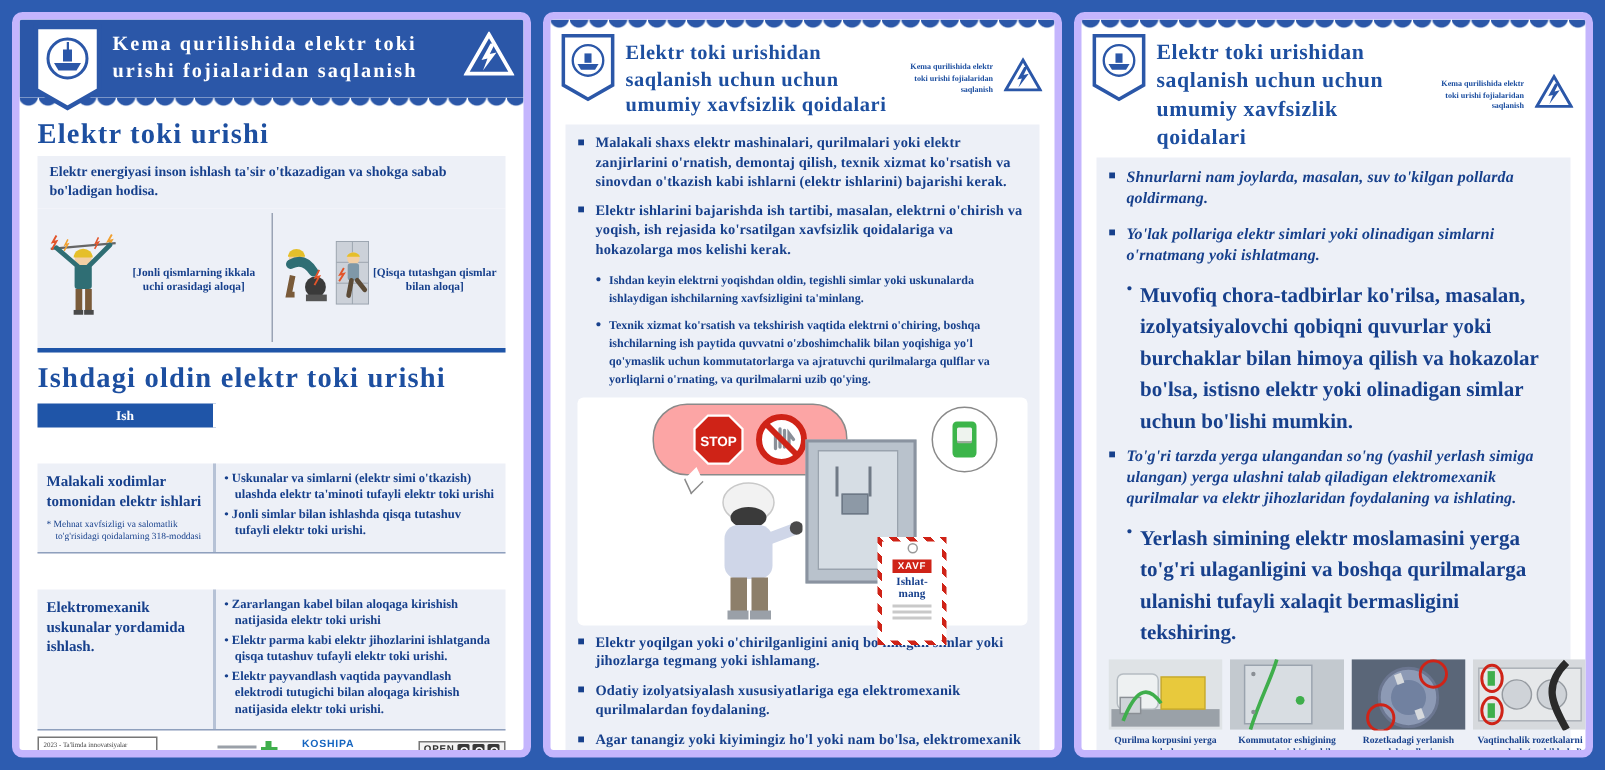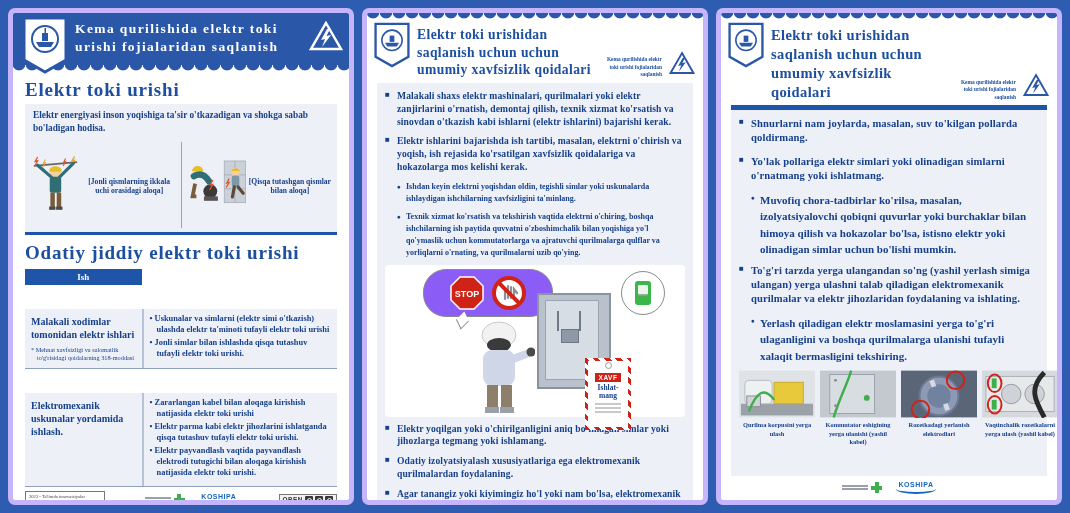--- a/index.html
+++ b/index.html
@@ -45,37 +45,37 @@
   .jobnote{font-size:6.3px;color:#17408c;margin-top:5px;line-height:1.3;padding-left:6px;text-indent:-6px;}
   .sit{font-size:8.4px;font-weight:bold;color:#17408c;line-height:1.3;padding-left:7px;text-indent:-7px;margin-bottom:2px;}
   .sit::before{content:"• ";}
   .p1-footer{display:flex;align-items:center;justify-content:space-between;margin:auto 12px 6px;padding-top:4px;}
   .refbox{border:1px solid #777;font-size:4.6px;color:#444;padding:2px 3px;line-height:1.3;width:72px;}
   .openbox{border:1px solid #777;display:flex;align-items:center;gap:2px;padding:1px 3px;background:#f2f2f2;}
   .openword{font-size:6.5px;font-weight:bold;color:#333;letter-spacing:.5px;font-family:"Liberation Sans",sans-serif;}
   .ccsq{width:8px;height:8px;background:#3a3a3a;border-radius:1px;position:relative;}
   .ccsq::after{content:"";position:absolute;left:2.5px;top:2.5px;width:3px;height:3px;border:1px solid #fff;border-radius:50%;}
   
-  .hdr{display:flex;align-items:flex-end;padding:6px 8px 4px 50px;position:relative;}
+  .hdr{display:flex;align-items:center;padding:6px 8px 4px 50px;position:relative;}
   .shield-sm{position:absolute;left:7px;top:2px;z-index:3;}
   .hdr .title{flex:1;color:#1d4fa0;font-weight:bold;font-size:13.6px;letter-spacing:.4px;line-height:1.3;}
   .cornernote{width:62px;flex:none;text-align:right;font-size:5.4px;font-weight:bold;
     color:#1d4fa0;line-height:1.4;margin:2px 3px 0 4px;}
   .content{background:#edf0f7;margin:0 10px;padding:7px 8px 6px;flex:1;}
   .bullet{font-size:9.6px;font-weight:bold;color:#17408c;line-height:1.33;
     position:relative;padding-left:12px;margin-bottom:7px;letter-spacing:.1px;}
   .bullet::before{content:"■";position:absolute;left:0;top:0;font-size:8px;}
   .subbullet{font-size:8px;font-weight:bold;color:#17408c;line-height:1.5;
     position:relative;padding-left:9px;margin:0 0 6px 12px;}
   .subbullet::before{content:"●";position:absolute;left:0;top:1px;font-size:6.5px;}
-  .p3 .bullet{font-size:10.6px;margin-bottom:9px;}
-  .p3 .subbullet{font-size:11px;}
+  .p3 .bullet{font-size:10.6px;margin-bottom:9px;font-style:italic;}
+  .p3 .subbullet{font-size:14px;}
   
   .illus{position:relative;height:152px;margin:2px 0 6px;background:#fff;border-radius:4px;}
-  .bubble{position:absolute;left:38px;top:4px;width:128px;height:46px;background:#8b5cf6;
+  .bubble{position:absolute;left:50px;top:4px;width:128px;height:46px;background:#fca5a5;
     border:1.5px solid #8a8a8a;border-radius:23px;display:flex;align-items:center;justify-content:center;gap:6px;}
   .bubble-tail{position:absolute;left:72px;top:50px;width:10px;height:10px;background:#fff;
     border-right:1.5px solid #8a8a8a;border-bottom:1.5px solid #8a8a8a;transform:rotate(65deg) skew(20deg);}
   .panel{position:absolute;left:152px;top:28px;width:70px;height:92px;background:#b9c2cc;border:2px solid #8a93a0;}
   .panel .inner{position:absolute;left:6px;top:5px;width:52px;height:78px;background:#d6dde4;border:1px solid #9aa3ae;}
   .panel .dev{position:absolute;left:22px;top:34px;width:16px;height:12px;background:#8d99a6;border:1px solid #6d7886;}
   .panel .wire{position:absolute;left:18px;top:16px;width:1.5px;height:20px;background:#707a86;}
   .panel .wire2{position:absolute;left:40px;top:16px;width:1.5px;height:20px;background:#707a86;}
   .switchbubble{position:absolute;left:236px;top:6px;width:42px;height:42px;border:1.5px solid #8a8a8a;
     border-radius:50%;background:#fff;display:flex;align-items:center;justify-content:center;}
@@ -125,21 +125,21 @@
         <polygon points="17,2 32,28 2,28" fill="none" stroke="#fff" stroke-width="2.5"></polygon>
         <polygon points="18,8 12,19 16,18 13,26 22,14 17.5,15 21,8" fill="#fff"></polygon>
       </svg>
     </span>
   </div>
   <div class="scallop"></div>
 
   <div class="h1">Elektr toki urishi</div>
   <div class="bluebar"></div>
   <div class="lightbox">
-    <div class="introtext">Elektr energiyasi inson yoqishiga ta'sir o'tkazadigan va shokga sabab bo'ladigan hodisa.</div>
+    <div class="introtext">Elektr energiyasi inson ishlash ta'sir o'tkazadigan va shokga sabab bo'ladigan hodisa.</div>
   </div>
 
   <div class="figs">
     <div class="figcell">
       <svg width="80" height="86" viewBox="0 0 80 92">
         <line x1="6" y1="16" x2="74" y2="10" stroke="#666" stroke-width="2.5"></line>
         <path d="M12,2 l-4,7 4,-1 -5,9" stroke="#e2542a" stroke-width="2" fill="none"></path>
         <path d="M70,1 l-4,7 4,-1 -5,9" stroke="#f0a030" stroke-width="2" fill="none"></path>
         <path d="M24,6 l-3,6 3,-1 -4,7" stroke="#f0a030" stroke-width="1.6" fill="none"></path>
         <path d="M56,4 l-3,6 3,-1 -4,7" stroke="#e2542a" stroke-width="1.6" fill="none"></path>
@@ -171,21 +171,21 @@
         <circle cx="80" cy="26" r="6.5" fill="#f3cfa4"></circle>
         <path d="M73,24 a7.5,7 0 0 1 14,0 z" fill="#e5bf2a"></path>
         <rect x="74" y="31" width="12" height="18" rx="3" fill="#7f98a8"></rect>
         <path d="M78,49 l-3,16 M84,49 l8,10" stroke="#5b4a36" stroke-width="5" stroke-linecap="round"></path>
         <path d="M70,36 l-4,7 4,-1 -5,8" stroke="#e2542a" stroke-width="2" fill="none"></path>
       </svg>
       <div class="figcap">[Qisqa tutashgan qismlar bilan aloqa]</div>
     </div>
   </div>
 
-  <div class="h1">Odatiy jiddiy elektr toki urishi</div>
+  <div class="h1">Ishdagi oldin elektr toki urishi</div>
   <div class="tbl">
     <div class="trow thead">
       <div class="cell c1">Ish</div>
     </div>
     <div class="tbody">
       <div class="trow">
         <div class="cell c1">
           <div class="jobtitle">Malakali xodimlar tomonidan elektr ishlari</div>
           <div class="jobnote">* Mehnat xavfsizligi va salomatlik to'g'risidagi qoidalarning 318-moddasi</div>
         </div>
@@ -333,21 +333,21 @@
       </svg>
     </span>
   </div>
   <div class="bluebar" style="margin:0 10px;"></div>
 
   <div class="content">
     <div class="bullet">Shnurlarni nam joylarda, masalan, suv to'kilgan pollarda qoldirmang.</div>
     <div class="bullet">Yo'lak pollariga elektr simlari yoki olinadigan simlarni o'rnatmang yoki ishlatmang.</div>
     <div class="subbullet">Muvofiq chora-tadbirlar ko'rilsa, masalan, izolyatsiyalovchi qobiqni quvurlar yoki burchaklar bilan himoya qilish va hokazolar bo'lsa, istisno elektr yoki olinadigan simlar uchun bo'lishi mumkin.</div>
     <div class="bullet">To'g'ri tarzda yerga ulangandan so'ng (yashil yerlash simiga ulangan) yerga ulashni talab qiladigan elektromexanik qurilmalar va elektr jihozlaridan foydalaning va ishlating.</div>
-    <div class="subbullet">Yerlash qiladigan elektr moslamasini yerga to'g'ri ulaganligini va boshqa qurilmalarga ulanishi tufayli xalaqit bermasligini tekshiring.</div>
+    <div class="subbullet">Yerlash simining elektr moslamasini yerga to'g'ri ulaganligini va boshqa qurilmalarga ulanishi tufayli xalaqit bermasligini tekshiring.</div>
 
     <div class="photos">
       <div class="photocell">
         <svg width="76" height="48" viewBox="0 0 78 48">
           <rect width="78" height="48" fill="#dfe3e6"></rect>
           <rect x="2" y="34" width="74" height="12" fill="#9aa1a8"></rect>
           <rect x="6" y="10" width="28" height="24" rx="4" fill="#eef1f2" stroke="#b5bcc2"></rect>
           <rect x="36" y="12" width="30" height="22" fill="#e8c93c" stroke="#c7a92a"></rect>
           <rect x="8" y="26" width="14" height="11" fill="#cfd4d8" stroke="#8a8f95"></rect>
           <path d="M10,42 C18,22 26,16 36,30" stroke="#3fae4c" stroke-width="2.5" fill="none"></path>

